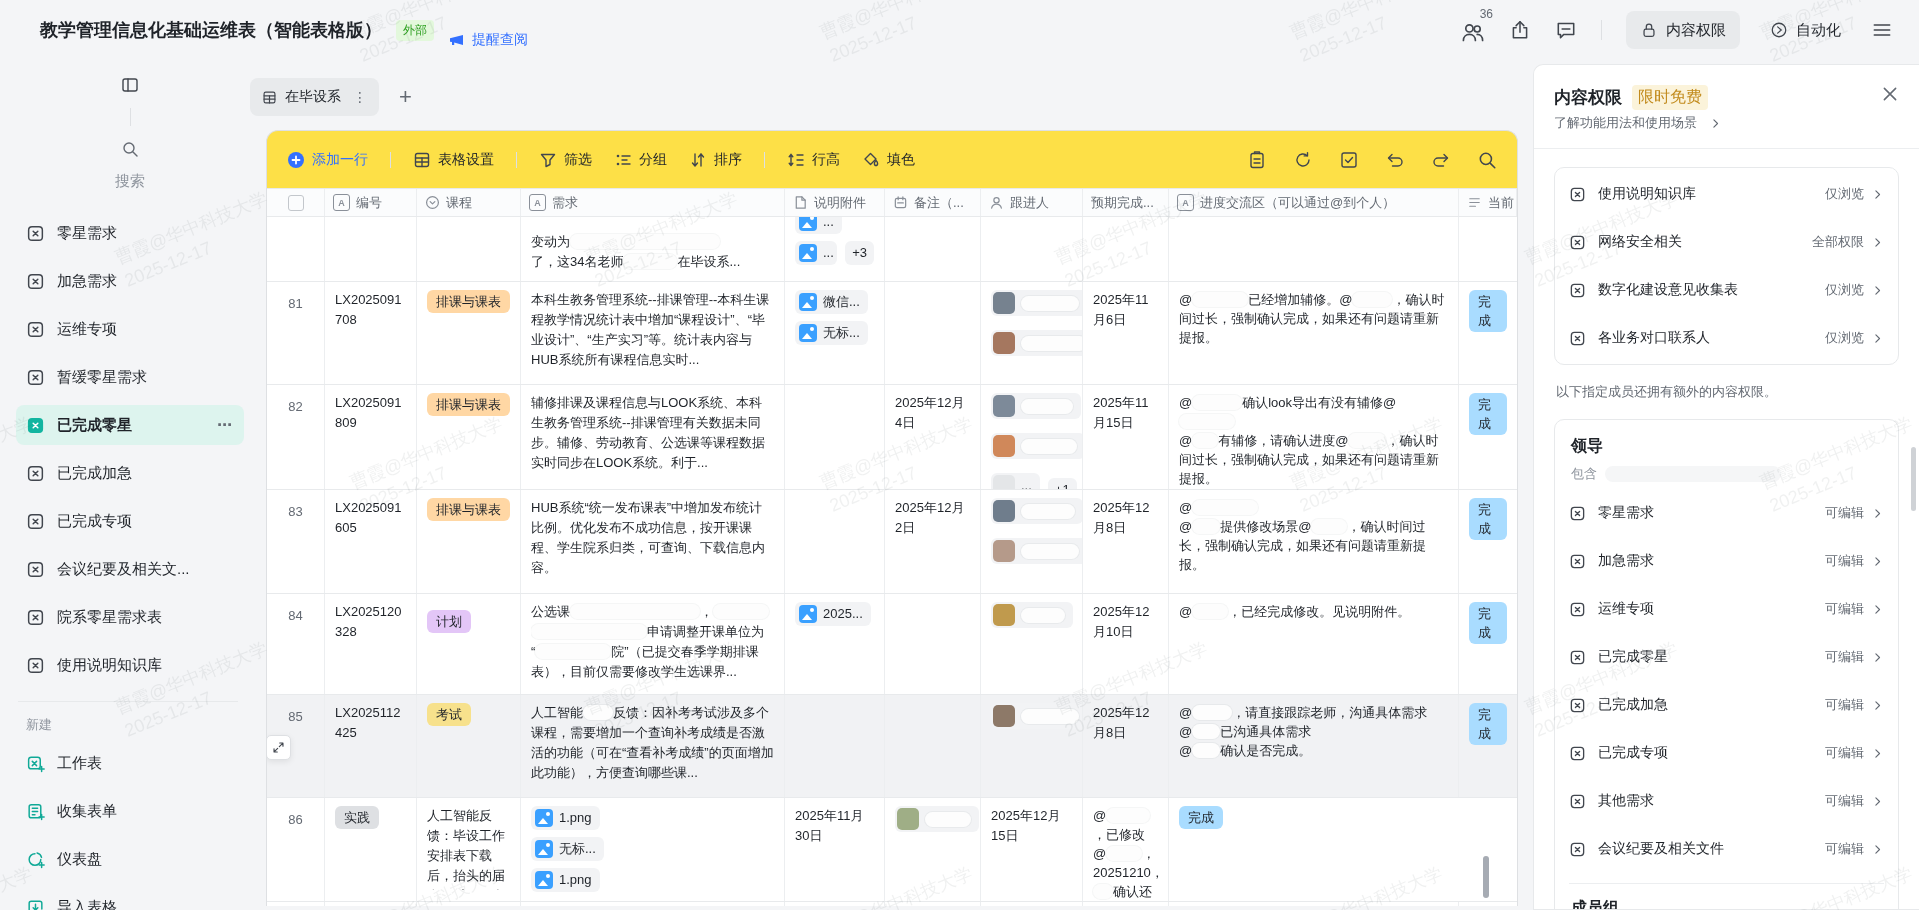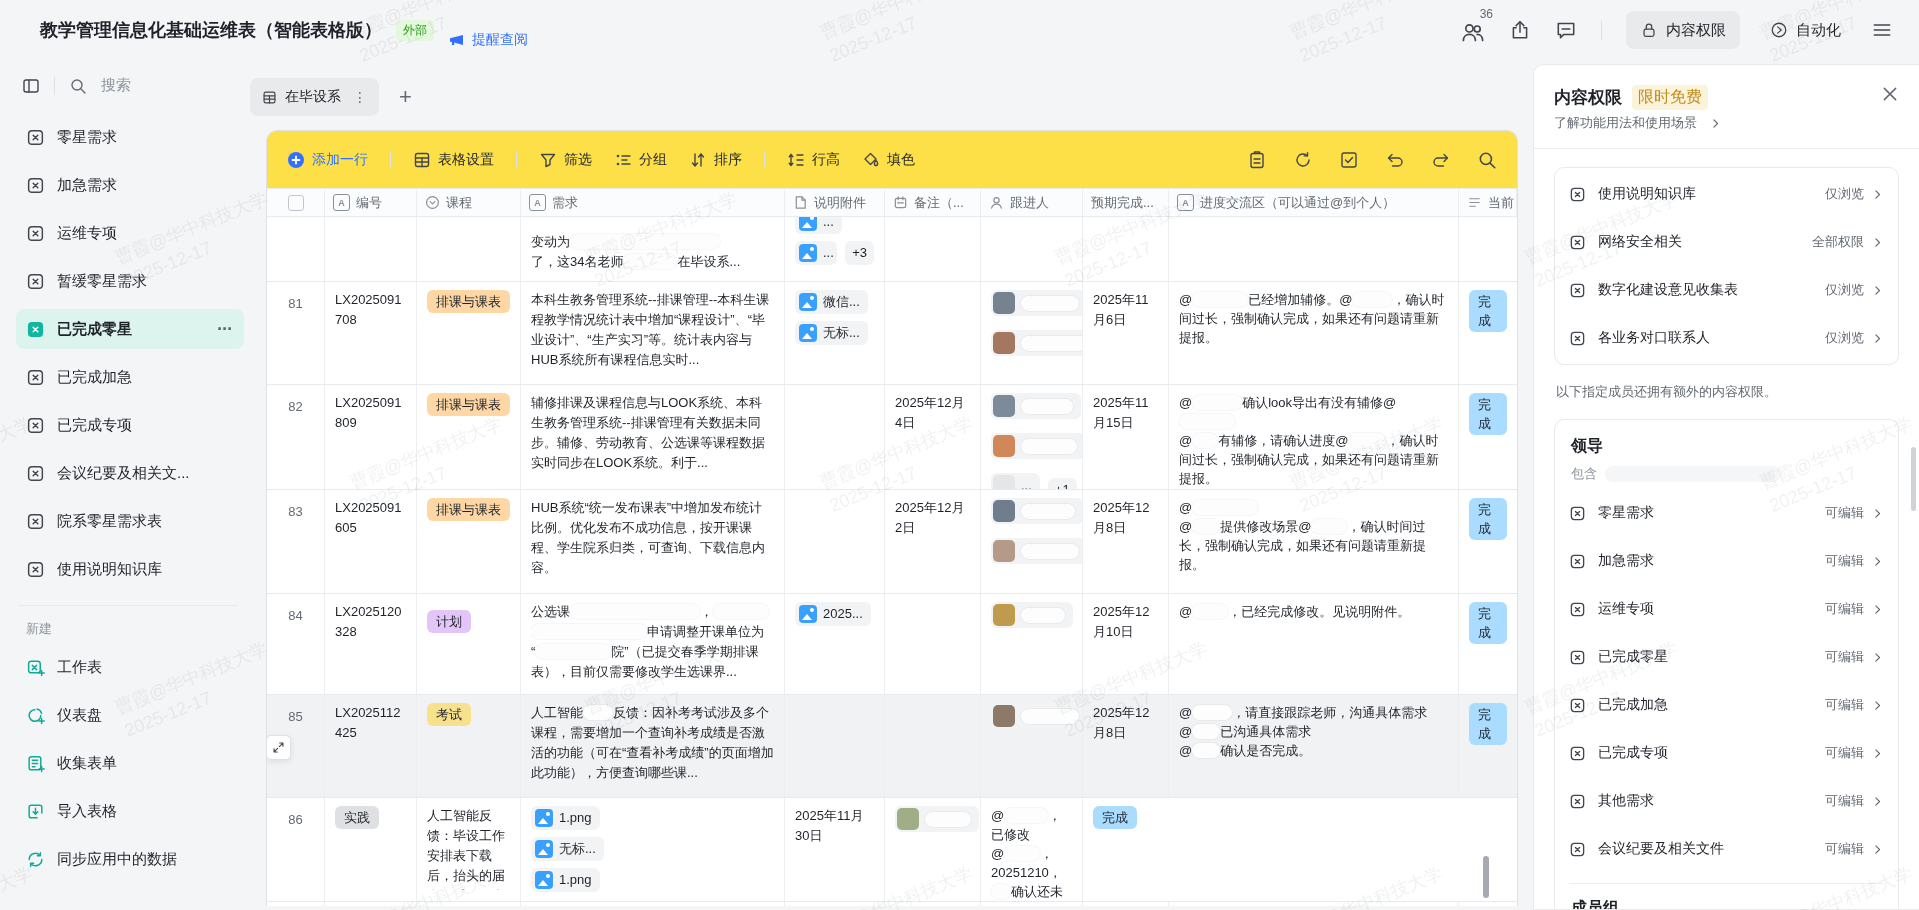--- a/index.html
+++ b/index.html
@@ -27,21 +27,21 @@
   .tb-right{margin-left:auto;display:flex;align-items:center;gap:24px;}
   .collab{position:relative;padding-top:6px;cursor:pointer;}
   .collab .i{width:24px;height:24px;}
   .cnum{position:absolute;top:-7px;right:-8px;font-size:12px;color:#646a73;}
   .tb-ic{width:22px;height:22px;cursor:pointer;}
   .tb-sep{width:1px;height:20px;background:#dee0e3;}
   .perm-btn{display:flex;align-items:center;gap:8px;background:#e8eaec;border:none;border-radius:8px;height:38px;padding:0 14px;font-size:15px;color:#1f2329;cursor:pointer;font-family:inherit;}
   .auto-btn{display:flex;align-items:center;gap:8px;background:transparent;border:none;height:38px;padding:0 6px;font-size:15px;color:#1f2329;cursor:pointer;font-family:inherit;}
   
   .sidebar{position:absolute;left:0;top:60px;width:252px;bottom:0;box-sizing:border-box;padding:4px 8px 0 16px;}
-  .sb-top{display:flex;align-items:center;gap:14px;padding:12px 6px;color:#646a73;}
+  .sb-top{display:flex;align-items:center;gap:14px;padding:12px 6px;color:#646a73;flex-direction:column;}
   .sb-top .ph{font-size:15px;color:#8f959e;}
   .sb-top .vdiv{width:1px;height:18px;background:#dee0e3;}
   .sb-list{list-style:none;margin:10px 0 0;padding:0;}
   .sb-item{display:flex;align-items:center;gap:12px;height:40px;margin-bottom:8px;padding:0 10px;border-radius:8px;font-size:15px;cursor:pointer;}
   .sb-item .i{width:19px;height:19px;}
   .sb-item.active{background:#ddf4ee;font-weight:700;}
   .sb-item.active .i svg rect{fill:#12b5a0;stroke:#12b5a0;}
   .sb-item.active .i svg path{stroke:#fff;}
   .sb-item .kebab{margin-left:auto;color:#646a73;letter-spacing:2px;}
   .sb-div{height:1px;background:#e7e9eb;margin:16px 6px 14px 2px;}
@@ -394,36 +394,36 @@
             <rect x="2.5" y="3" width="11" height="11" rx="2.5"></rect>
             <path d="M6 7l4 4M10 7l-4 4"></path>
             <path d="M14.8 11.8v4.8M12.4 14.2h4.8"></path>
           </svg>
         </span>
         <span>工作表</span>
       </li>
       <li class="sb-item">
         <span class="i teal">
           <svg viewBox="0 0 18 18">
+            <rect x="3" y="2.5" width="11" height="12.5" rx="2"></rect>
+            <path d="M6 6h5M6 9h5M6 12h2.5"></path>
+            <path d="M14.8 11.8v4.8M12.4 14.2h4.8"></path>
+          </svg>
+        </span>
+        <span>收集表单</span>
+      </li>
+      <li class="sb-item">
+        <span class="i teal">
+          <svg viewBox="0 0 18 18">
             <path d="M14 9A5.5 5.5 0 1 1 8.5 3.5"></path>
             <path d="M10.5 2.8A5.5 5.5 0 0 1 14.7 7"></path>
             <path d="M14.8 11.8v4.8M12.4 14.2h4.8"></path>
           </svg>
         </span>
         <span>仪表盘</span>
-      </li>
-      <li class="sb-item">
-        <span class="i teal">
-          <svg viewBox="0 0 18 18">
-            <rect x="3" y="2.5" width="11" height="12.5" rx="2"></rect>
-            <path d="M6 6h5M6 9h5M6 12h2.5"></path>
-            <path d="M14.8 11.8v4.8M12.4 14.2h4.8"></path>
-          </svg>
-        </span>
-        <span>收集表单</span>
       </li>
       <li class="sb-item">
         <span class="i teal">
           <svg viewBox="0 0 18 18">
             <path d="M15 10.5V5a2 2 0 0 0-2-2H5a2 2 0 0 0-2 2v8a2 2 0 0 0 2 2h5.5"></path>
             <path d="M9 6v5.5M9 11.5L6.8 9.3M9 11.5l2.2-2.2"></path>
           </svg>
         </span>
         <span>导入表格</span>
       </li>
@@ -853,20 +853,21 @@
         </div>
         <div class="td">2025年11月30日</div>
         <div class="td">
           <div class="chiprow">
             <span class="fchip">
               <span class="av" style="background: rgb(159, 174, 134);"></span>
               <span class="redact" style="width: 46px;"></span>
             </span>
           </div>
         </div>
+        <div class="td">2025年12月15日</div>
         <div class="td" style="line-height: 19px;">@<span class="redact" style="width: 44px;"></span>，已修改<br>@<span class="redact" style="width: 36px;"></span>，20251210，<span class="redact" style="width: 20px;"></span>确认还未完成，见左侧最后一张图<br>@<span class="redact" style="width: 30px;"></span>已经<span class="redact" style="width: 50px;"></span>老师确认。</div>
         <div class="td" style="border-right: none;"><span class="done">完成</span></div>
       </div>
       <div class="tr" style="height: 12px;">
         <div class="td num"></div>
         <div class="td" style="word-break: break-all;"></div>
         <div class="td"></div>
         <div class="td">
           <div class="clampD"></div>
         </div>

